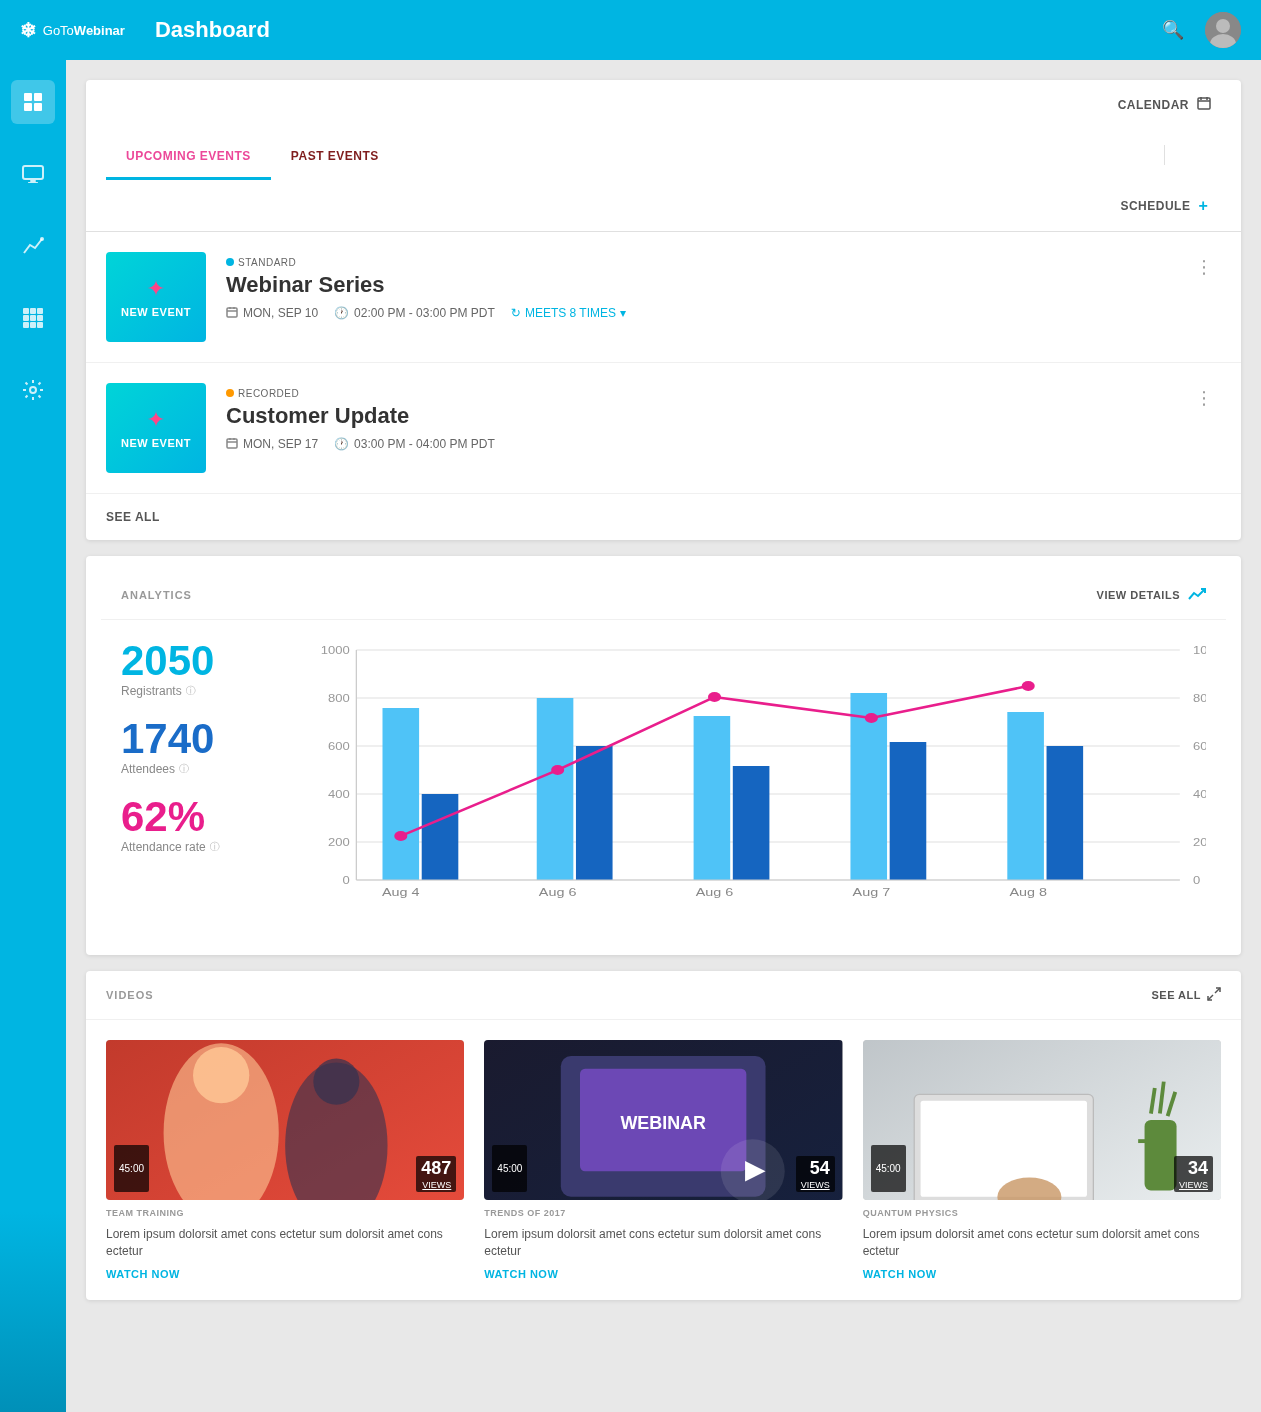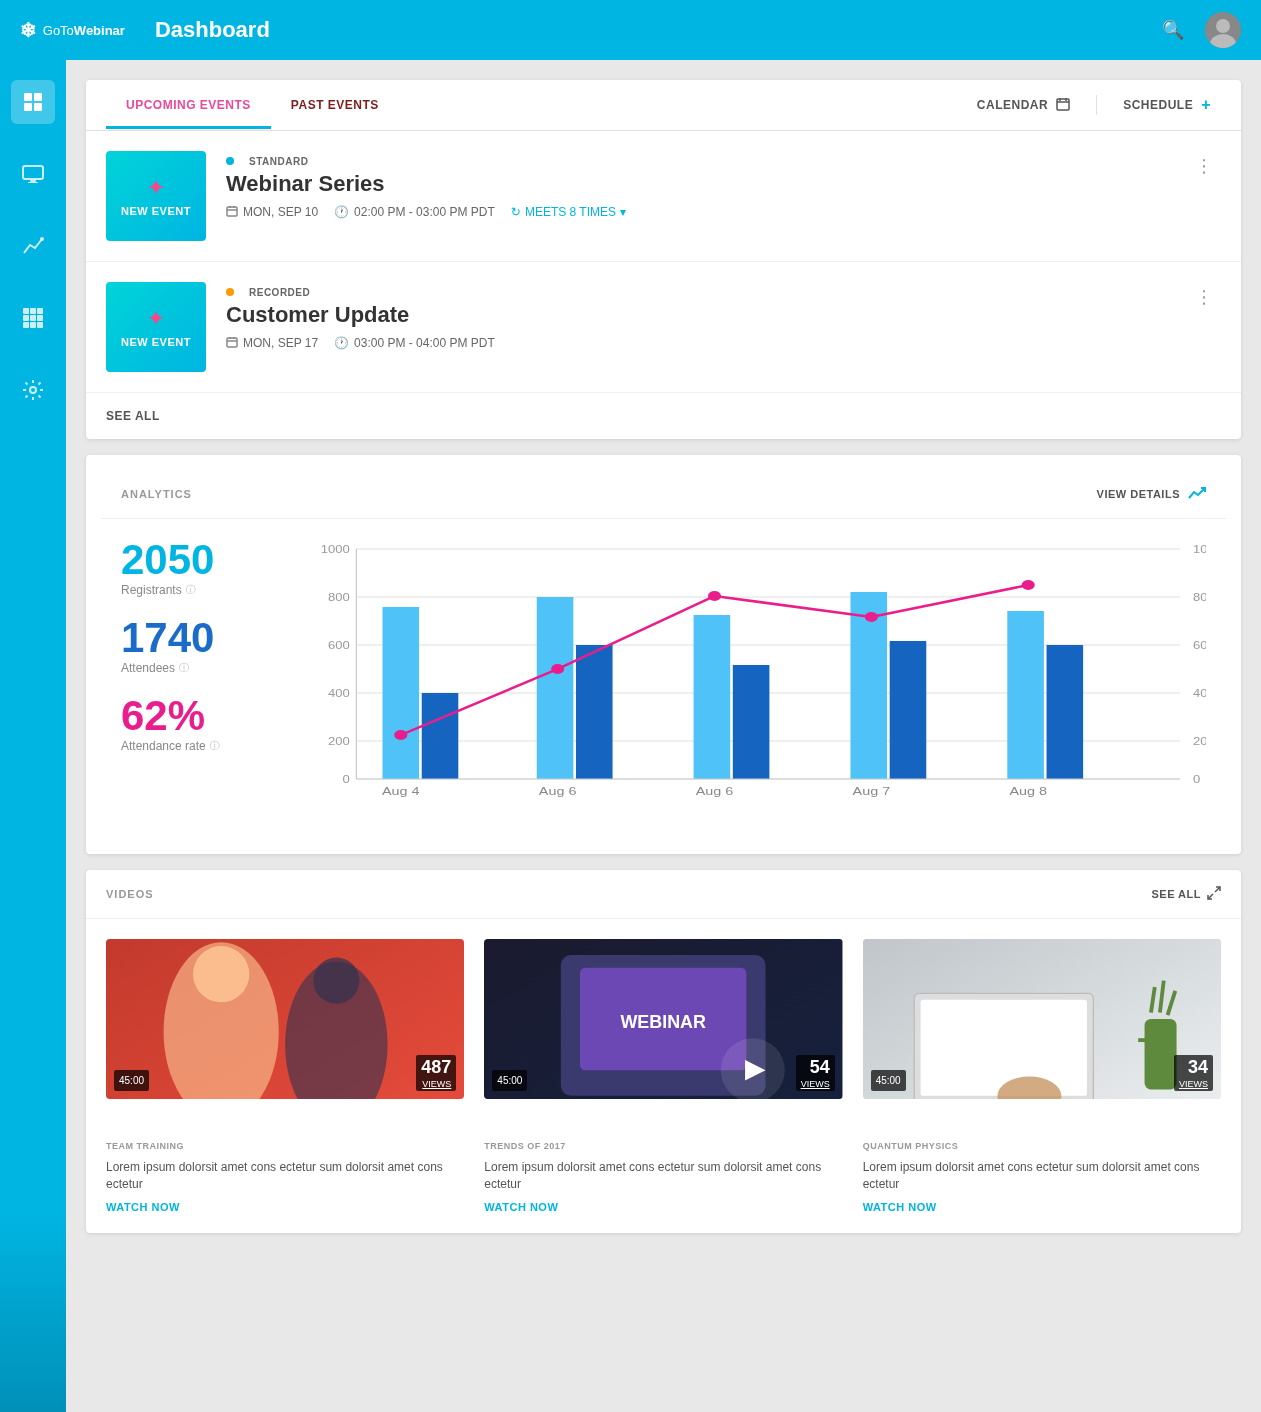--- a/index.html
+++ b/index.html
@@ -133,20 +133,21 @@
     }
     .events-tab.active {
       color: #ec4899;
       border-bottom-color: #00b5e2;
     }
     .events-tab-actions {
       margin-left: auto;
       display: flex;
       align-items: center;
       gap: 16px;
+      flex-direction: column;
     }
     .calendar-btn {
       display: flex;
       align-items: center;
       gap: 8px;
       font-size: 12px;
       font-weight: 700;
       letter-spacing: 0.5px;
       color: #555;
       cursor: pointer;
@@ -192,23 +193,23 @@
     .event-thumb-label {
       font-size: 11px;
       font-weight: 700;
       letter-spacing: 0.5px;
       margin-top: 4px;
     }
     .event-info { flex: 1; }
     .event-badge {
       display: inline-flex;
       align-items: center;
-      gap: 15px;
+      gap: 4px;
       font-size: 10px;
-      font-weight: 700;
+      font-weight: 400;
       letter-spacing: 0.5px;
       color: #666;
       margin-bottom: 4px;
     }
     .badge-dot {
       width: 8px;
       height: 8px;
       border-radius: 50%;
       background: #00b5e2;
       display: inline-block;
@@ -366,21 +367,21 @@
       overflow: hidden;
       background: #ccc;
     }
     .video-duration {
       position: absolute;
       bottom: 8px;
       left: 8px;
       background: rgba(0,0,0,0.7);
       color: white;
       font-size: 10px;
-      padding: 5px 5px;
+      padding: 18px 5px;
       border-radius: 2px;
     }
     .video-views {
       position: absolute;
       bottom: 8px;
       right: 8px;
       background: rgba(0,0,0,0.7);
       color: white;
       font-size: 10px;
       padding: 2px 5px;
@@ -388,21 +389,20 @@
       text-align: right;
     }
     .views-count { font-size: 18px; font-weight: 700; display: block; }
     .views-label { font-size: 9px; text-decoration: underline; }
     .video-category {
       font-size: 9px;
       font-weight: 700;
       letter-spacing: 0.5px;
       color: #999;
       text-transform: uppercase;
-      margin-top: 34px;
     }
     .video-desc {
       font-size: 12px;
       color: #555;
       line-height: 1.4;
     }
     .video-watch-btn {
       font-size: 11px;
       font-weight: 700;
       color: #00b5e2;

